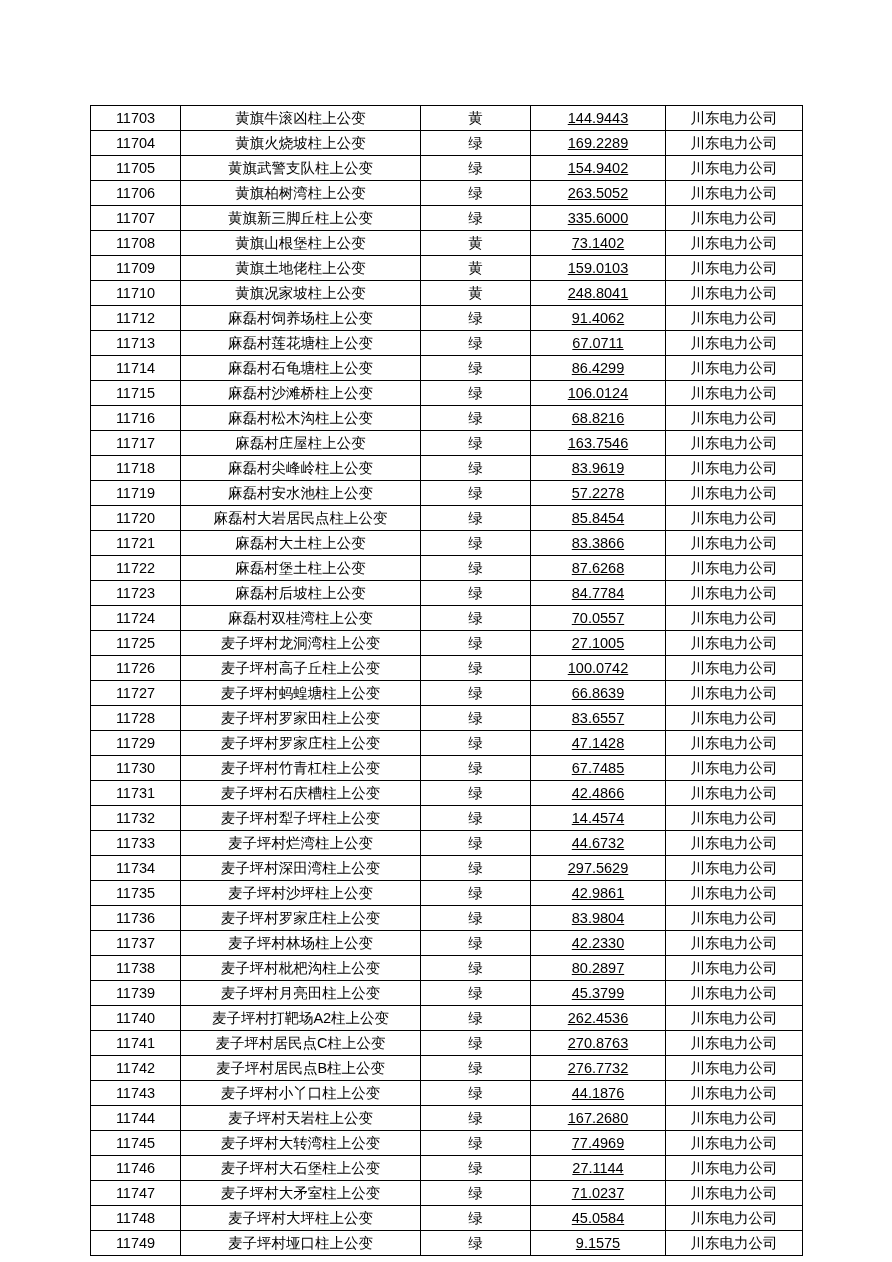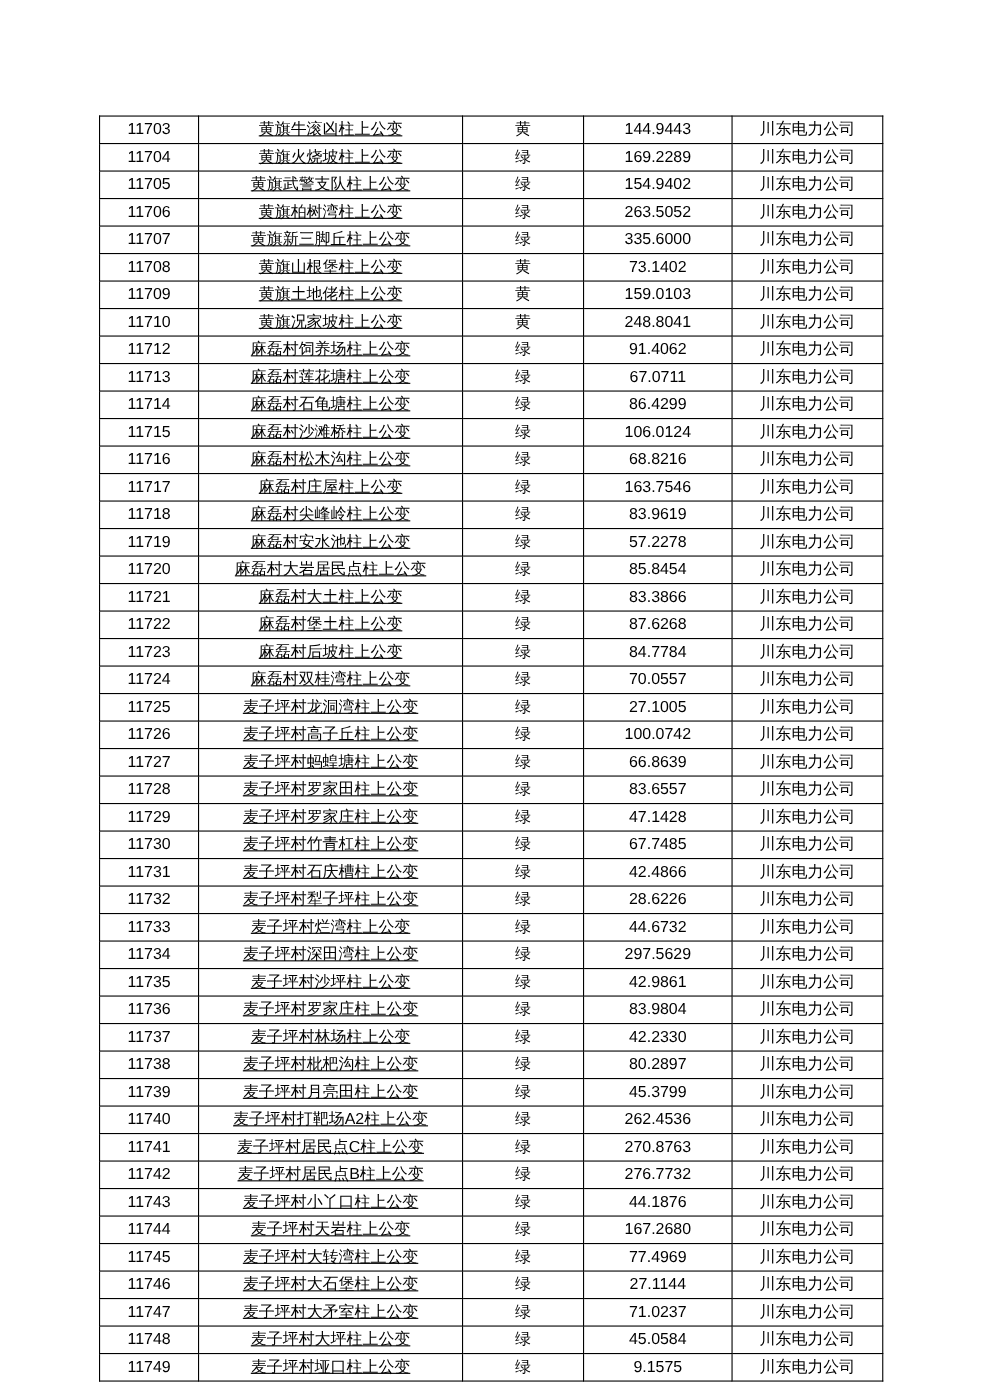--- a/index.html
+++ b/index.html
@@ -45,23 +45,23 @@
     white-space: nowrap;
     overflow: hidden;
   }
   col.c-id    { width: 90px; }
   col.c-name  { width: 240px; }
   col.c-color { width: 110px; }
   col.c-value { width: 135px; }
   col.c-org   { width: 137px; }
 
   td.id-cell    { font-size: 14.5px; }
-  td.name-cell  { font-size: 14.5px; text-decoration: underline; }
+  td.name-cell  { font-size: 14.5px; }
   td.color-cell { font-size: 14.5px; }
-  td.value-cell { font-size: 14.5px; }
+  td.value-cell { font-size: 14.5px; text-decoration: underline; }
   td.org-cell   { font-size: 14.5px; }
 </style>
 </head>
 <body>
 
 <div class="page">
   <div class="table-wrap">
     <table class="data">
       <colgroup>
         <col class="c-id">
@@ -264,21 +264,21 @@
             <td class="id-cell">11731</td>
             <td class="name-cell">麦子坪村石庆槽柱上公变</td>
             <td class="color-cell">绿</td>
             <td class="value-cell">42.4866</td>
             <td class="org-cell">川东电力公司</td>
           </tr>
           <tr>
             <td class="id-cell">11732</td>
             <td class="name-cell">麦子坪村犁子坪柱上公变</td>
             <td class="color-cell">绿</td>
-            <td class="value-cell">28.6226</td>
+            <td class="value-cell">14.4574</td>
             <td class="org-cell">川东电力公司</td>
           </tr>
           <tr>
             <td class="id-cell">11733</td>
             <td class="name-cell">麦子坪村烂湾柱上公变</td>
             <td class="color-cell">绿</td>
             <td class="value-cell">44.6732</td>
             <td class="org-cell">川东电力公司</td>
           </tr>
           <tr>

